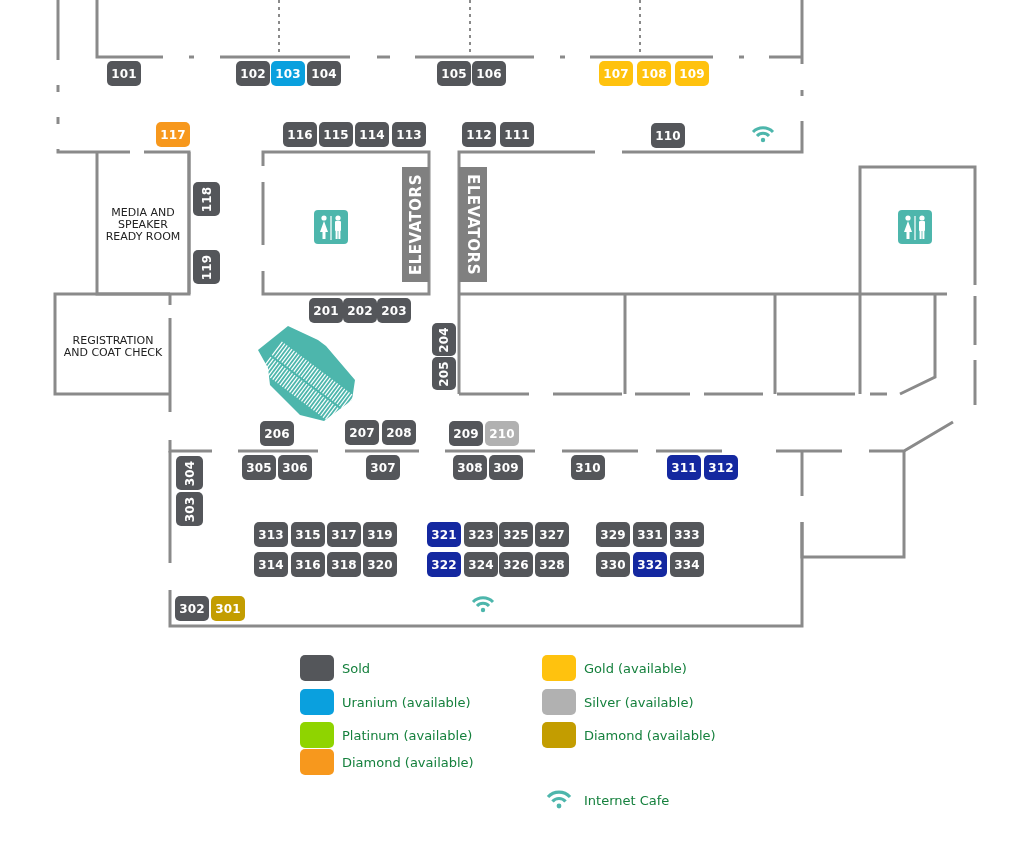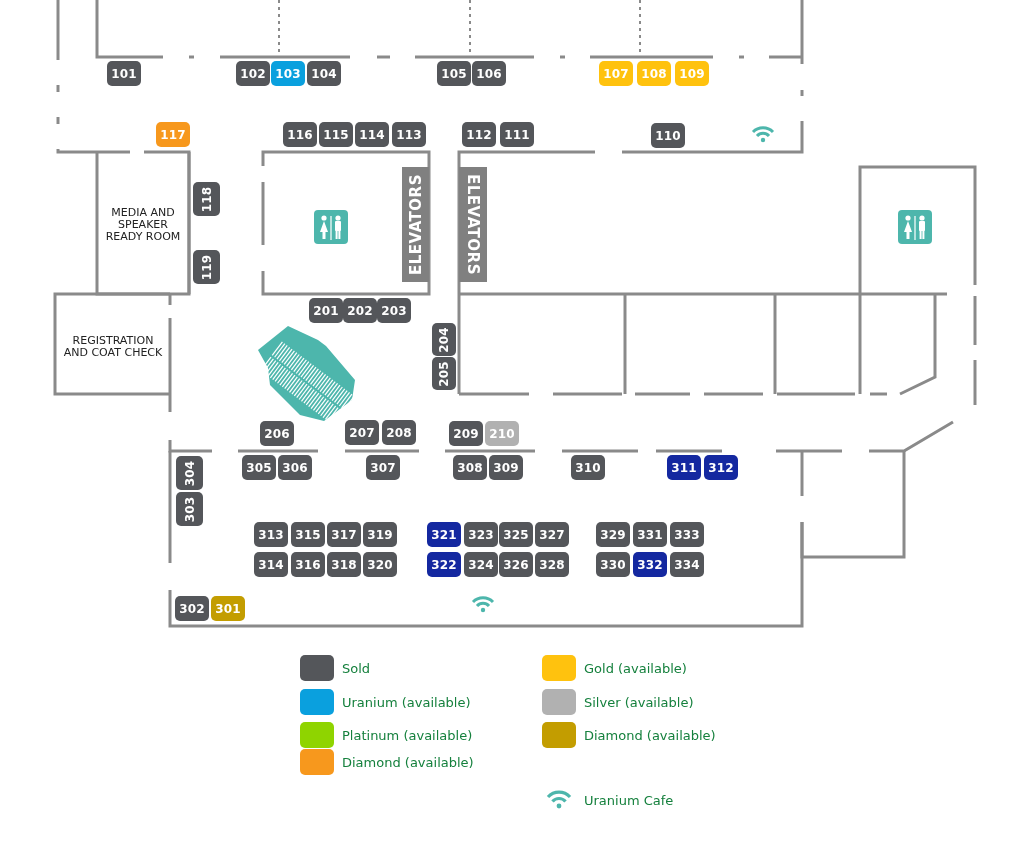--- a/index.html
+++ b/index.html
@@ -509,15 +509,15 @@
     <span class="legend-text">Diamond (available)</span>
   </div>
   <div class="legend-item" style="left:242px;top:132px">
     <div class="wifi-legend">
       <svg width="30" height="22" viewBox="-15 -11 30 22">
         <path d="M-11,-3 A15,15 0 0 1 11,-3" stroke="#4db6ac" stroke-width="3.2" fill="none"></path>
         <path d="M-6.5,1.5 A8.5,8.5 0 0 1 6.5,1.5" stroke="#4db6ac" stroke-width="3.2" fill="none"></path>
         <circle cx="0" cy="6" r="2.4" fill="#4db6ac"></circle>
       </svg>
     </div>
-    <span class="legend-text">Uranium Cafe</span>
+    <span class="legend-text">Internet Cafe</span>
   </div>
 </div>
 
 </body></html>

